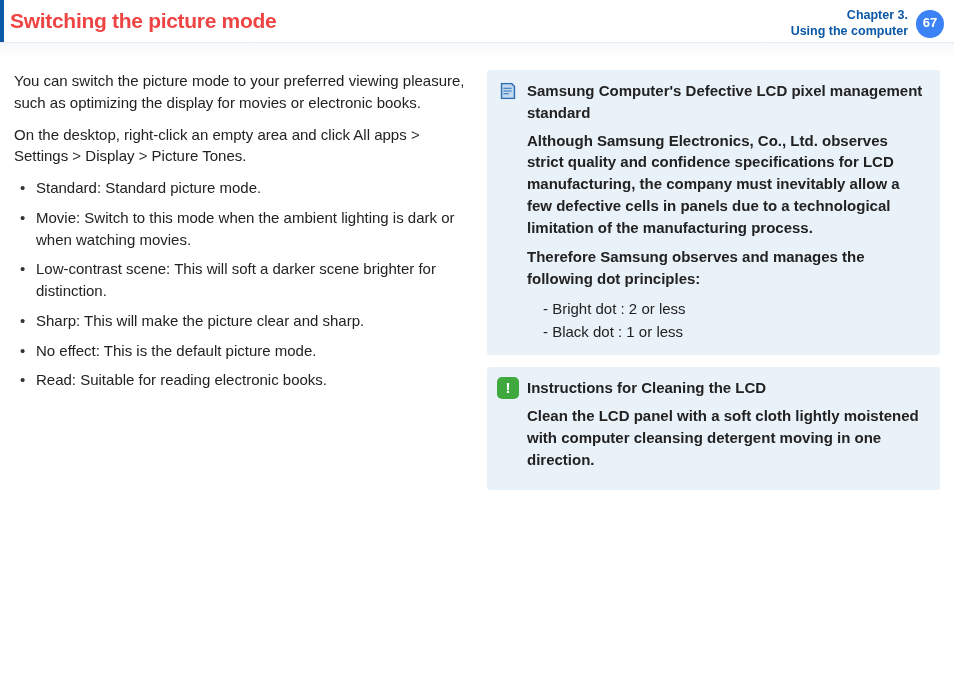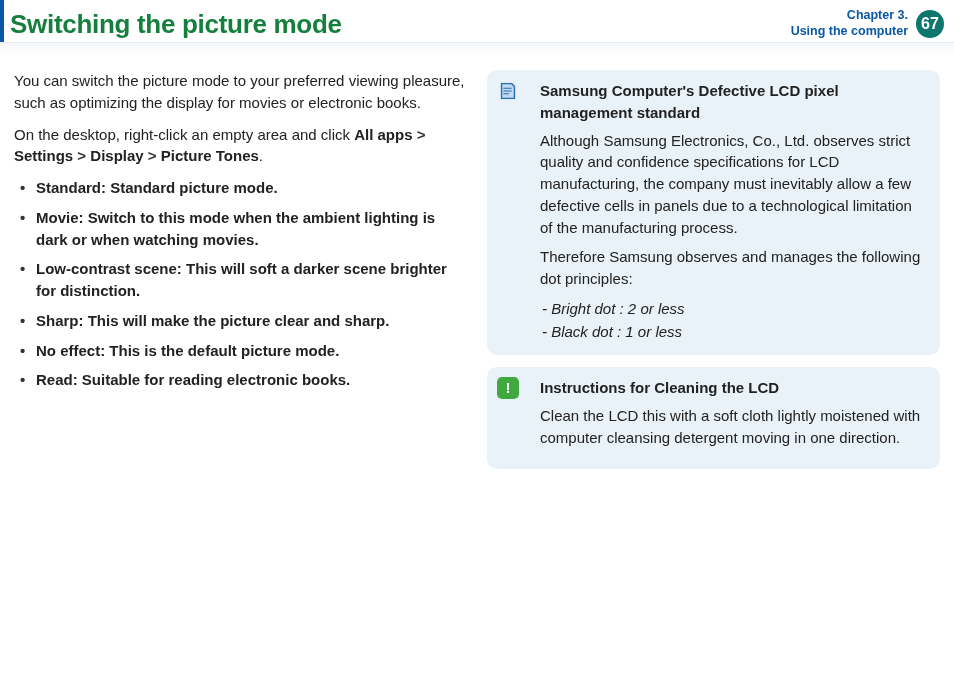--- a/index.html
+++ b/index.html
@@ -16,102 +16,102 @@
   
   .header {
     display: flex;
     align-items: flex-start;
     justify-content: space-between;
     padding: 6px 10px 0 6px;
     border-left: 4px solid #0a58a6;
     height: 42px;
   }
   .title {
-    font-size: 26px;
+    font-size: 21px;
     font-weight: 700;
-    color: #15803d;
+    color: #ef4444;
     letter-spacing: -0.3px;
   }
   .chapter-wrap {
     display: flex;
     align-items: center;
     gap: 8px;
     padding-top: 2px;
   }
   .chapter-txt {
     text-align: right;
     color: #0a58a6;
     font-weight: 700;
     font-size: 12.5px;
     line-height: 1.25;
   }
   .page-badge {
     width: 28px;
     height: 28px;
     border-radius: 50%;
-    background: #0f766e;
+    background: #3b82f6;
     color: #fff;
     display: flex;
     align-items: center;
     justify-content: center;
     font-weight: 700;
-    font-size: 16px;
+    font-size: 13px;
   }
   
   .sep {
     height: 14px;
     background: linear-gradient(to bottom, #f5f7fa, #ffffff);
     border-top: 1px solid #e6ecf1;
   }
   
   .cols {
     display: flex;
     padding: 14px 14px 0 14px;
     gap: 20px;
   }
   .left, .right {
     flex: 1 1 50%;
   }
   .left p { margin-bottom: 10px; }
-  .bold { font-weight: 700; }
+  .bold { font-weight: 400; }
   .caret { color: #333; }
-  ul.bullets { list-style: none; padding-left: 4px; margin-top: 6px; font-weight: bold; }
+  ul.bullets { list-style: none; padding-left: 4px; margin-top: 6px; }
   ul.bullets li {
     position: relative;
     padding-left: 18px;
     margin: 8px 0;
   }
   ul.bullets li::before {
     content: "•";
     position: absolute;
     left: 2px;
     top: 0;
     color: #333;
   }
   
   .panel {
     background: #eaf2f9;
-    border-radius: 10px;
-    padding: 10px 14px 12px 53px;
+    border-radius: 3px;
+    padding: 10px 14px 12px 40px;
     position: relative;
     margin-bottom: 12px;
   }
   .panel .picon {
     position: absolute;
     left: 10px;
     top: 10px;
     width: 22px;
     height: 22px;
   }
   .panel .ptitle {
     font-weight: 700;
     margin-bottom: 6px;
   }
-  .panel p { margin-bottom: 8px; }
-  .panel .dashlist div { margin: 1px 2px; font-style: italic; }
+  .panel p { margin-bottom: 8px; font-weight: bold; }
+  .panel .dashlist div { margin: 1px 16px; }
   
   .memo-icon svg { width:22px; height:22px; }
   .warn-icon {
     width: 22px; height: 22px; border-radius: 5px;
     background: #3fa83f; display:flex; align-items:center; justify-content:center;
     color:#fff; font-weight:700; font-size:15px;
   }
 </style>
 </head>
 <body>
@@ -162,16 +162,16 @@
         <div>- Bright dot : 2 or less</div>
         <div>- Black dot  : 1 or less</div>
       </div>
     </div>
 
     <div class="panel">
       <div class="picon">
         <div class="warn-icon">!</div>
       </div>
       <div class="ptitle">Instructions for Cleaning the LCD</div>
-      <p>Clean the LCD this with a soft cloth lightly moistened with computer cleansing detergent moving in one direction.</p>
+      <p>Clean the LCD panel with a soft cloth lightly moistened with computer cleansing detergent moving in one direction.</p>
     </div>
   </div>
 </div>
 
 </body></html>

